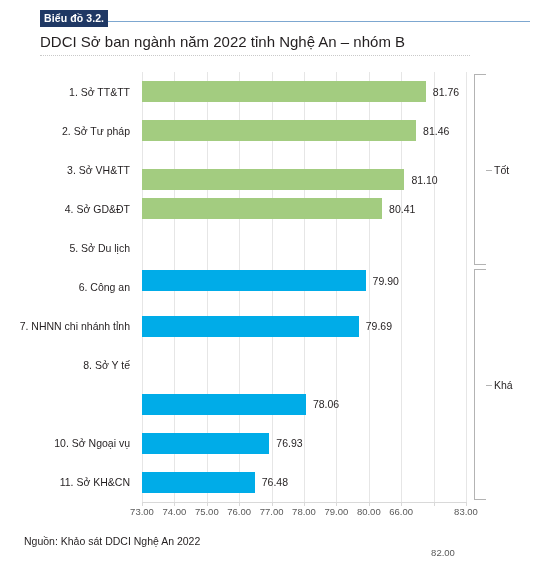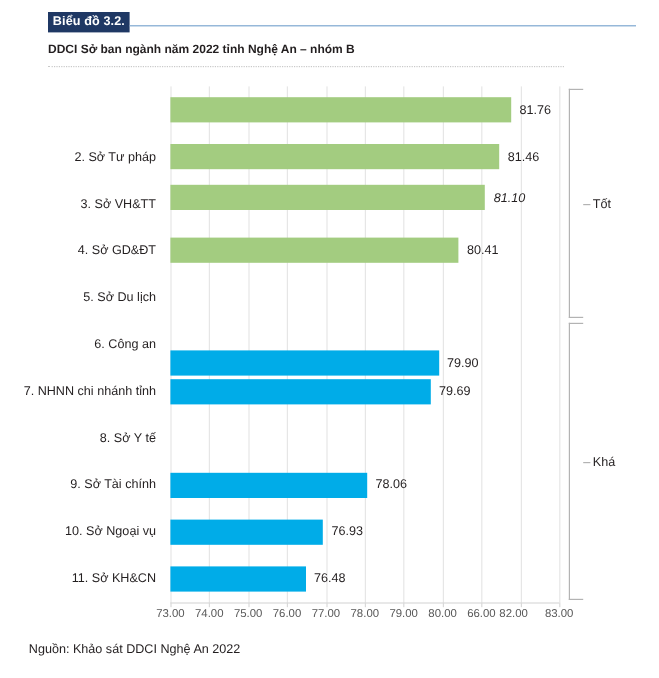--- a/index.html
+++ b/index.html
@@ -45,22 +45,22 @@
     height: 0;
     border-top: 1px solid #7da7d0;
     margin-left: 0px;
     margin-top: 6px;
   }
 
   .subtitle {
     position: absolute;
     left: 40px; top: 35px;
     width: 460px;
-    font-size: 10px;
-    font-weight: 700;
+    font-size: 15px;
+    font-weight: 400;
     color: #231f20;
     line-height: 14px;
     white-space: nowrap;
   }
   .subtitle-rule {
     position: absolute;
     left: 40px; top: 55px;
     width: 430px;
     height: 0;
     border-top: 1px dotted #c9c9c9;
@@ -239,50 +239,50 @@
       <div class="gridline" style="left: 129.6px;"></div>
       <div class="gridline" style="left: 162px;"></div>
       <div class="gridline" style="left: 194.4px;"></div>
       <div class="gridline" style="left: 226.8px;"></div>
       <div class="gridline" style="left: 259.2px;"></div>
       <div class="gridline" style="left: 291.6px;"></div>
       <div class="gridline" style="left: 324px;"></div>
     </div>
   <div class="axis-baseline"></div>
   <div class="cat-labels" id="cat-labels">
+      <div class="cat-label" style="top: 0px;">1. Sở TT&amp;TT</div>
       <div class="cat-label" style="top: 39.0909px;">2. Sở Tư pháp</div>
       <div class="cat-label" style="top: 78.1818px;">3. Sở VH&amp;TT</div>
       <div class="cat-label" style="top: 117.273px;">4. Sở GD&amp;ĐT</div>
       <div class="cat-label" style="top: 156.364px; padding-left: 17px;">5. Sở Du lịch</div>
       <div class="cat-label" style="top: 195.455px;">6. Công an</div>
       <div class="cat-label" style="top: 234.545px;">7. NHNN chi nhánh tỉnh</div>
       <div class="cat-label" style="top: 273.636px;">8. Sở Y tế</div>
-      <div class="cat-label" style="top: 312.727px;">9. Sở Tài chính</div>
       <div class="cat-label" style="top: 351.818px;">10. Sở Ngoại vụ</div>
       <div class="cat-label" style="top: 390.909px;">11. Sở KH&amp;CN</div>
     </div>
   <div class="plot">
     <div class="bars" id="bars">
         <div class="bar-row" style="top: 0px;">
           <div class="bar good" style="width: 283.824px;"></div>
           <div class="bar-value" style="left: 283.824px;">81.76</div>
         </div>
         <div class="bar-row" style="top: 39.0909px;">
           <div class="bar good" style="width: 274.104px;"></div>
           <div class="bar-value" style="left: 274.104px;">81.46</div>
         </div>
-        <div class="bar-row" style="top: 73px; font-style: italic;">
+        <div class="bar-row" style="top: 88px;">
           <div class="bar good" style="width: 262.44px;"></div>
           <div class="bar-value" style="left: 262.44px;">81.10</div>
         </div>
         <div class="bar-row" style="top: 117.273px;">
           <div class="bar good" style="width: 240.084px;"></div>
           <div class="bar-value" style="left: 240.084px;">80.41</div>
         </div>
-        <div class="bar-row" style="top: 211px;">
+        <div class="bar-row" style="top: 189px;">
           <div class="bar fair" style="width: 223.56px;"></div>
           <div class="bar-value" style="left: 223.56px;">79.90</div>
         </div>
         <div class="bar-row" style="top: 234.545px;">
           <div class="bar fair" style="width: 216.756px;"></div>
           <div class="bar-value" style="left: 216.756px;">79.69</div>
         </div>
         <div class="bar-row" style="top: 312.727px;">
           <div class="bar fair" style="width: 163.944px;"></div>
           <div class="bar-value" style="left: 163.944px;">78.06</div>
@@ -310,21 +310,21 @@
       <div class="tick-label" style="left: 129.6px;">77.00</div>
       <div class="tick-mark" style="left: 162px;"></div>
       <div class="tick-label" style="left: 162px;">78.00</div>
       <div class="tick-mark" style="left: 194.4px;"></div>
       <div class="tick-label" style="left: 194.4px;">79.00</div>
       <div class="tick-mark" style="left: 226.8px;"></div>
       <div class="tick-label" style="left: 226.8px;">80.00</div>
       <div class="tick-mark" style="left: 259.2px;"></div>
       <div class="tick-label" style="left: 259.2px;">66.00</div>
       <div class="tick-mark" style="left: 291.6px;"></div>
-      <div class="tick-label" style="left: 286px;">82.00</div>
+      <div class="tick-label" style="left: 301px; margin-top: 41px;">82.00</div>
       <div class="tick-mark" style="left: 324px;"></div>
       <div class="tick-label" style="left: 324px;">83.00</div>
     </div>
   <div class="brackets" id="brackets">
       <div class="bracket" style="top: 2px; height: 191.455px;"></div>
       <div class="bracket-nub" style="top: 97.7273px;"></div>
       <div class="bracket-label" style="top: 97.7273px;">Tốt</div>
       <div class="bracket" style="top: 197.455px; height: 230.545px;"></div>
       <div class="bracket-nub" style="top: 312.727px;"></div>
       <div class="bracket-label" style="top: 312.727px;">Khá</div>

